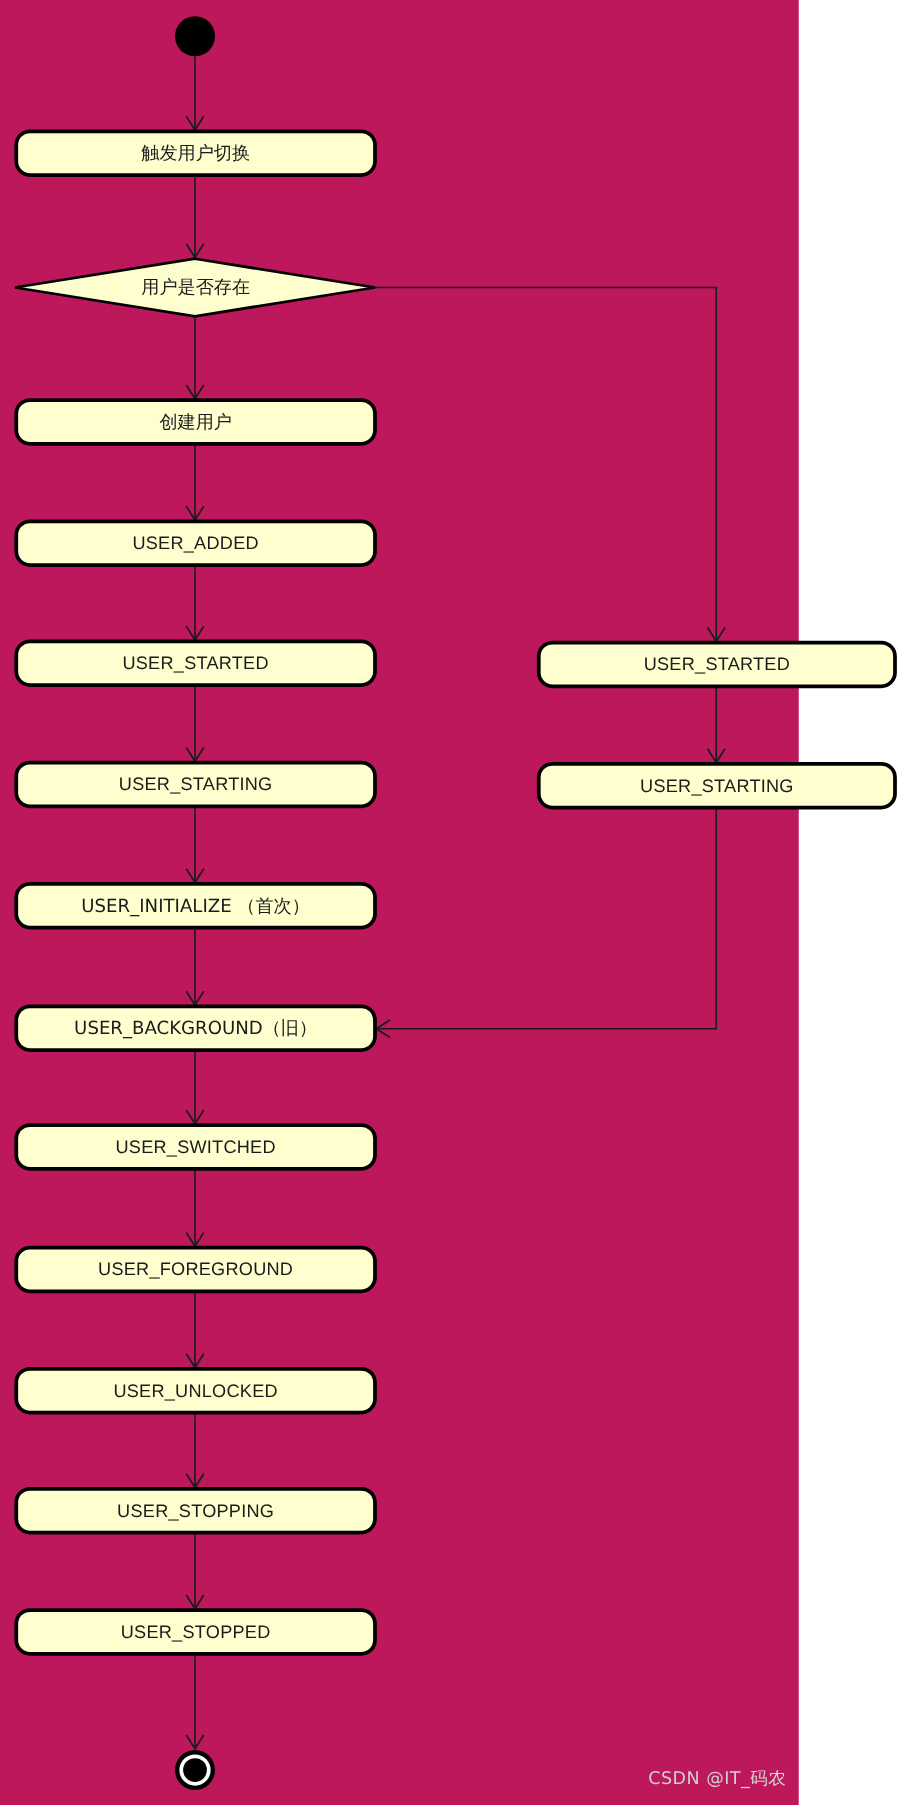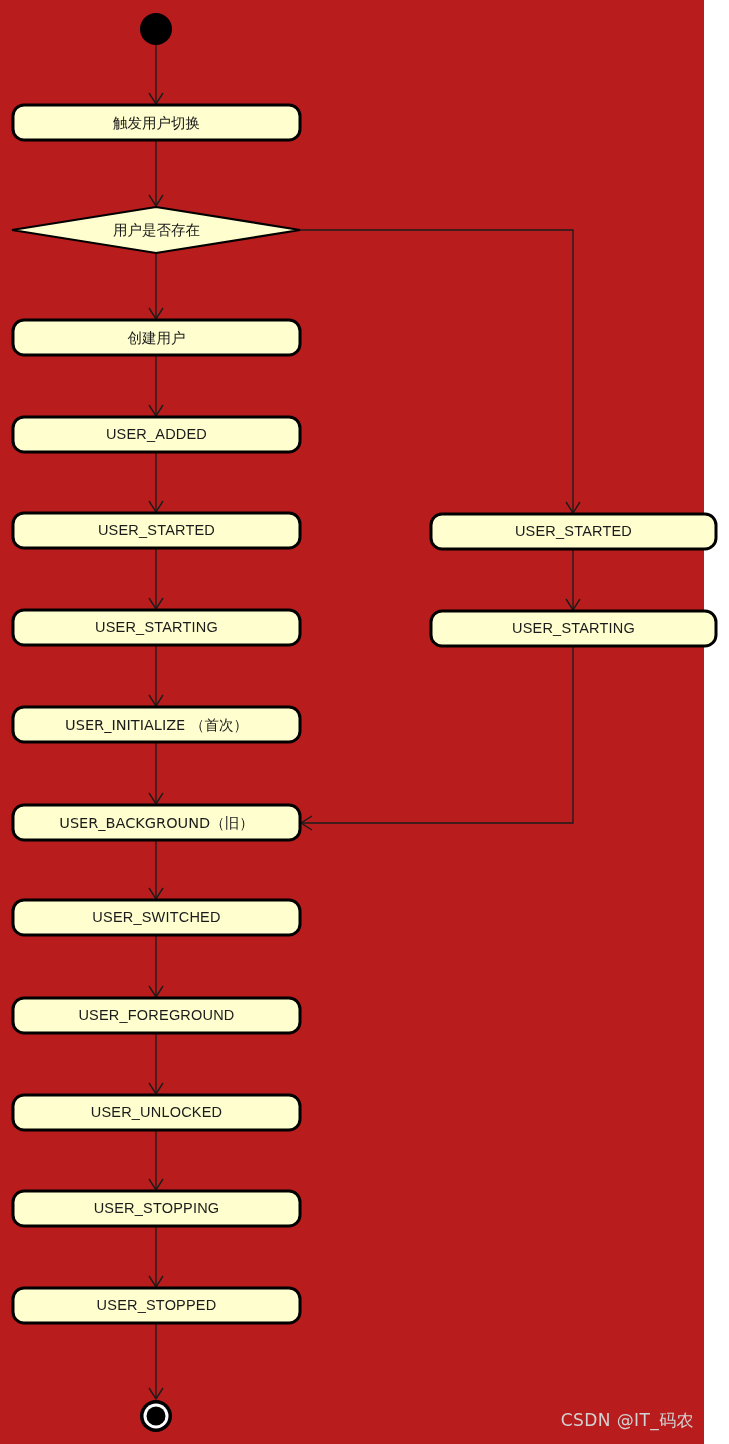--- a/index.html
+++ b/index.html
@@ -9,23 +9,23 @@
     background: #ffffff;
   }
   body {
     width: 729px;
     height: 1444px;
     font-family: "Liberation Sans", "DejaVu Sans", sans-serif;
     overflow: hidden;
   }
   #diagram-root {
     position: relative;
-    width: 704px;
+    width: 639px;
     height: 1444px;
-    background: #b91c1c;
+    background: #be185d;
   }
   svg#activity-diagram {
     display: block;
     width: 729px;
     height: 1444px;
   }
   .node-box {
     fill: #FEFECE;
     stroke: #000000;
     stroke-width: 3;
@@ -75,21 +75,21 @@
   }
   .end-inner {
     fill: #000000;
     stroke: none;
   }
   .watermark {
     position: absolute;
     right: 10px;
     bottom: 12px;
     font-family: "DejaVu Sans", "Liberation Sans", sans-serif;
-    font-size: 17px;
+    font-size: 14px;
     color: #d2d2d2;
     letter-spacing: 0.4px;
     user-select: none;
     white-space: nowrap;
   }
 </style>
 </head>
 <body>
 
 <div id="diagram-root">

